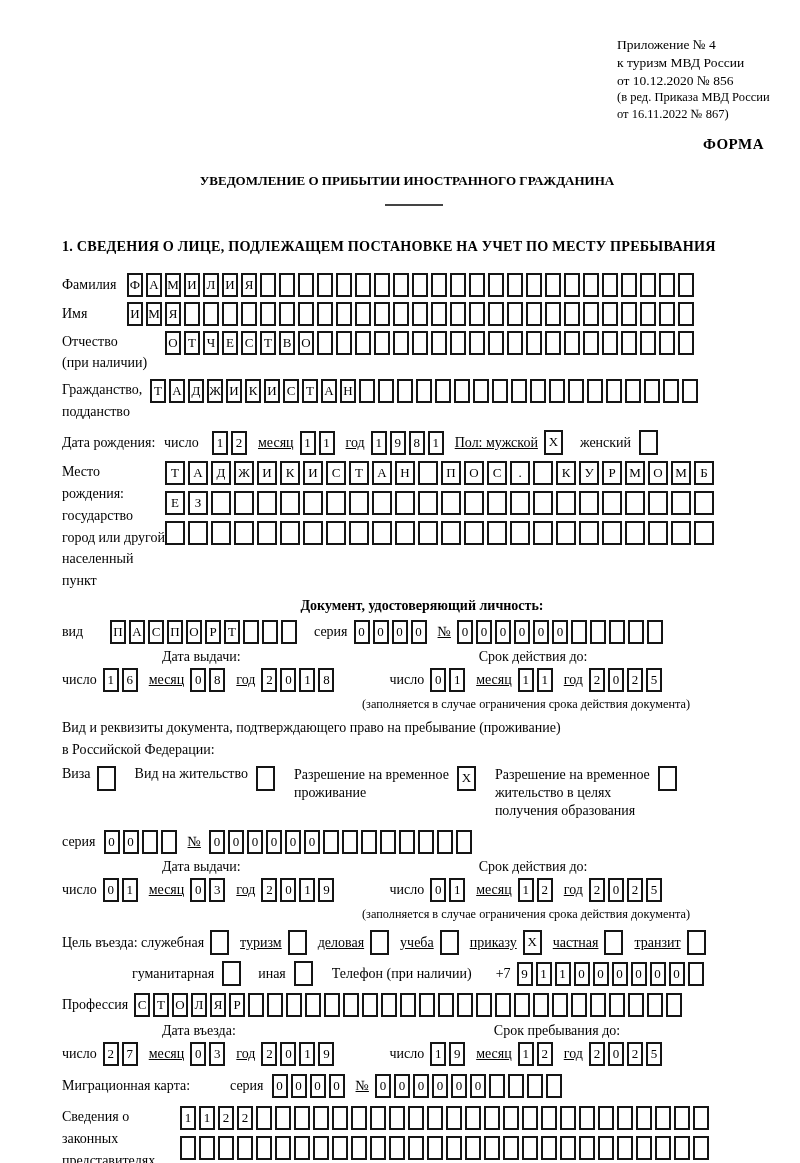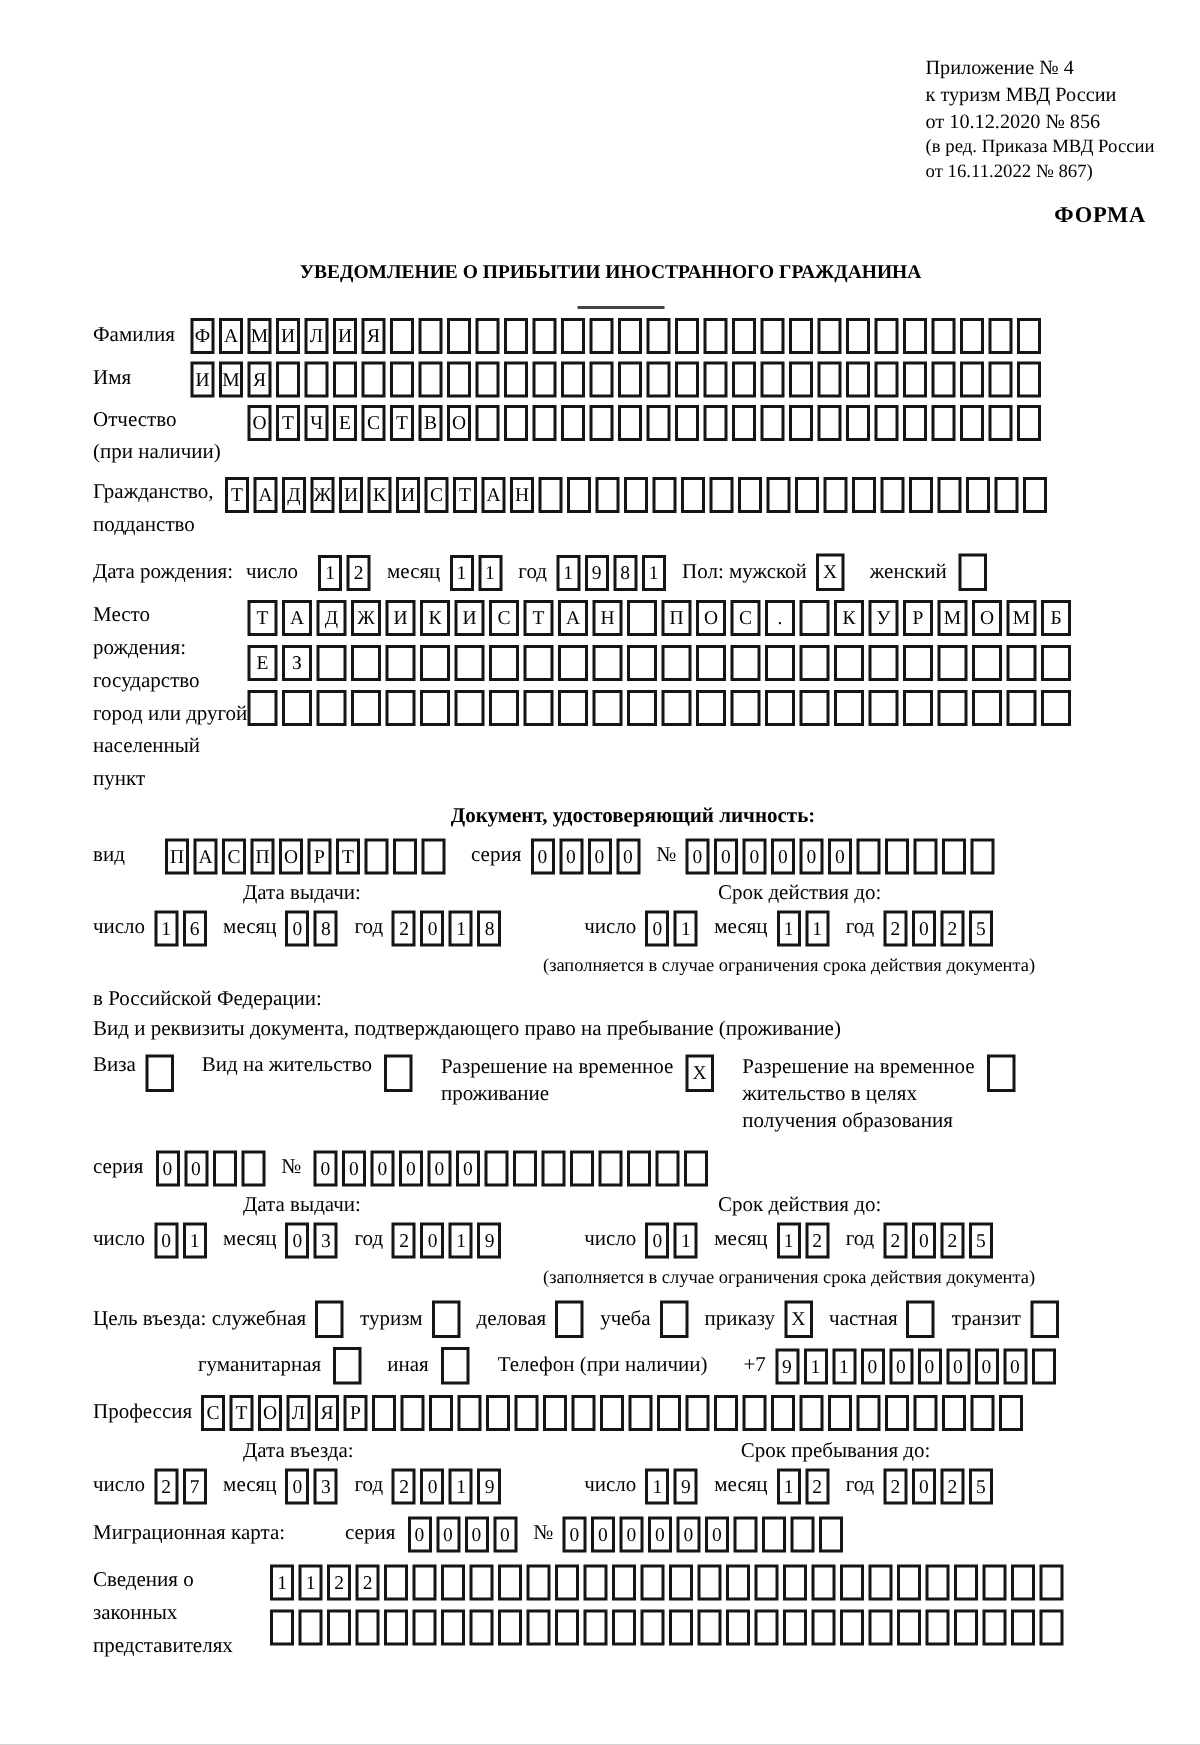--- a/index.html
+++ b/index.html
@@ -18,21 +18,21 @@
   .row { display:flex; align-items:center; margin-bottom:5px; }
   .row.top { align-items:flex-start; }
   .lbl { font-size:14px; white-space:nowrap; }
   .boxes { display:inline-flex; flex:none; }
   .cb {
     display:inline-block; width:16px; height:24px; border:2px solid #151515;
     margin-right:3px; text-align:center; font-size:13px; line-height:20px; flex:none;
   }
   .w .cb { width:20px; }   
   .chk .cb { width:19px; height:25px; }
-  .mr6 { margin-right:6px; } .mr8 { margin-right:8px; } .ml8 { margin-left:8px; }
+  .mr6 { margin-right:6px; } .mr8 { margin-right:8px; } .ml8 { margin-left:8px;text-decoration:underline; }
   .ml14 { margin-left:14px; } .ml16 { margin-left:16px; }
   .lblcol { flex:none; font-size:14px; line-height:1.55; }
   .boxcol .boxes { display:flex; margin-bottom:6px; }
   .center-b { text-align:center; font-weight:bold; font-size:14px; margin:6px 0 6px -10px; }
   .dheads { display:flex; font-size:14px; margin:2px 0 3px; }
   .note { font-size:12.3px; margin:0 0 8px 300px; }
   .plain { font-size:14px; margin-bottom:4px; }
   .permits { margin-top:8px; margin-bottom:10px; }
   .stack { font-size:14px; line-height:1.3; }
 </style>
@@ -51,20 +51,21 @@
 
   <div class="form-label">ФОРМА</div>
 
   <div class="title">
     <div>УВЕДОМЛЕНИЕ О ПРИБЫТИИ ИНОСТРАННОГО ГРАЖДАНИНА</div>
     <div>
       <span class="uline"></span>
     </div>
   </div>
 
+  <div class="sec">1. СВЕДЕНИЯ О ЛИЦЕ, ПОДЛЕЖАЩЕМ ПОСТАНОВКЕ НА УЧЕТ ПО МЕСТУ ПРЕБЫВАНИЯ</div>
 
   <div class="row">
     <span class="lbl" style="width:65px">Фамилия</span>
     <span class="boxes">
         <span class="cb">Ф</span>
         <span class="cb">А</span>
         <span class="cb">М</span>
         <span class="cb">И</span>
         <span class="cb">Л</span>
         <span class="cb">И</span>
@@ -401,22 +402,22 @@
     <span class="boxes">
         <span class="cb">2</span>
         <span class="cb">0</span>
         <span class="cb">2</span>
         <span class="cb">5</span>
       </span>
   </div>
 
   <div class="note">(заполняется в случае ограничения срока действия документа)</div>
 
+  <div class="plain">Вид и реквизиты документа, подтверждающего право на пребывание (проживание)</div>
   <div class="plain" style="margin-top:6px">в Российской Федерации:</div>
-  <div class="plain">Вид и реквизиты документа, подтверждающего право на пребывание (проживание)</div>
 
   <div class="row top permits">
     <span class="lbl mr6">Виза</span>
     <span class="boxes chk">
         <span class="cb"></span>
       </span>
     <span class="lbl ml16 mr8">Вид на жительство</span>
     <span class="boxes chk">
         <span class="cb"></span>
       </span>

